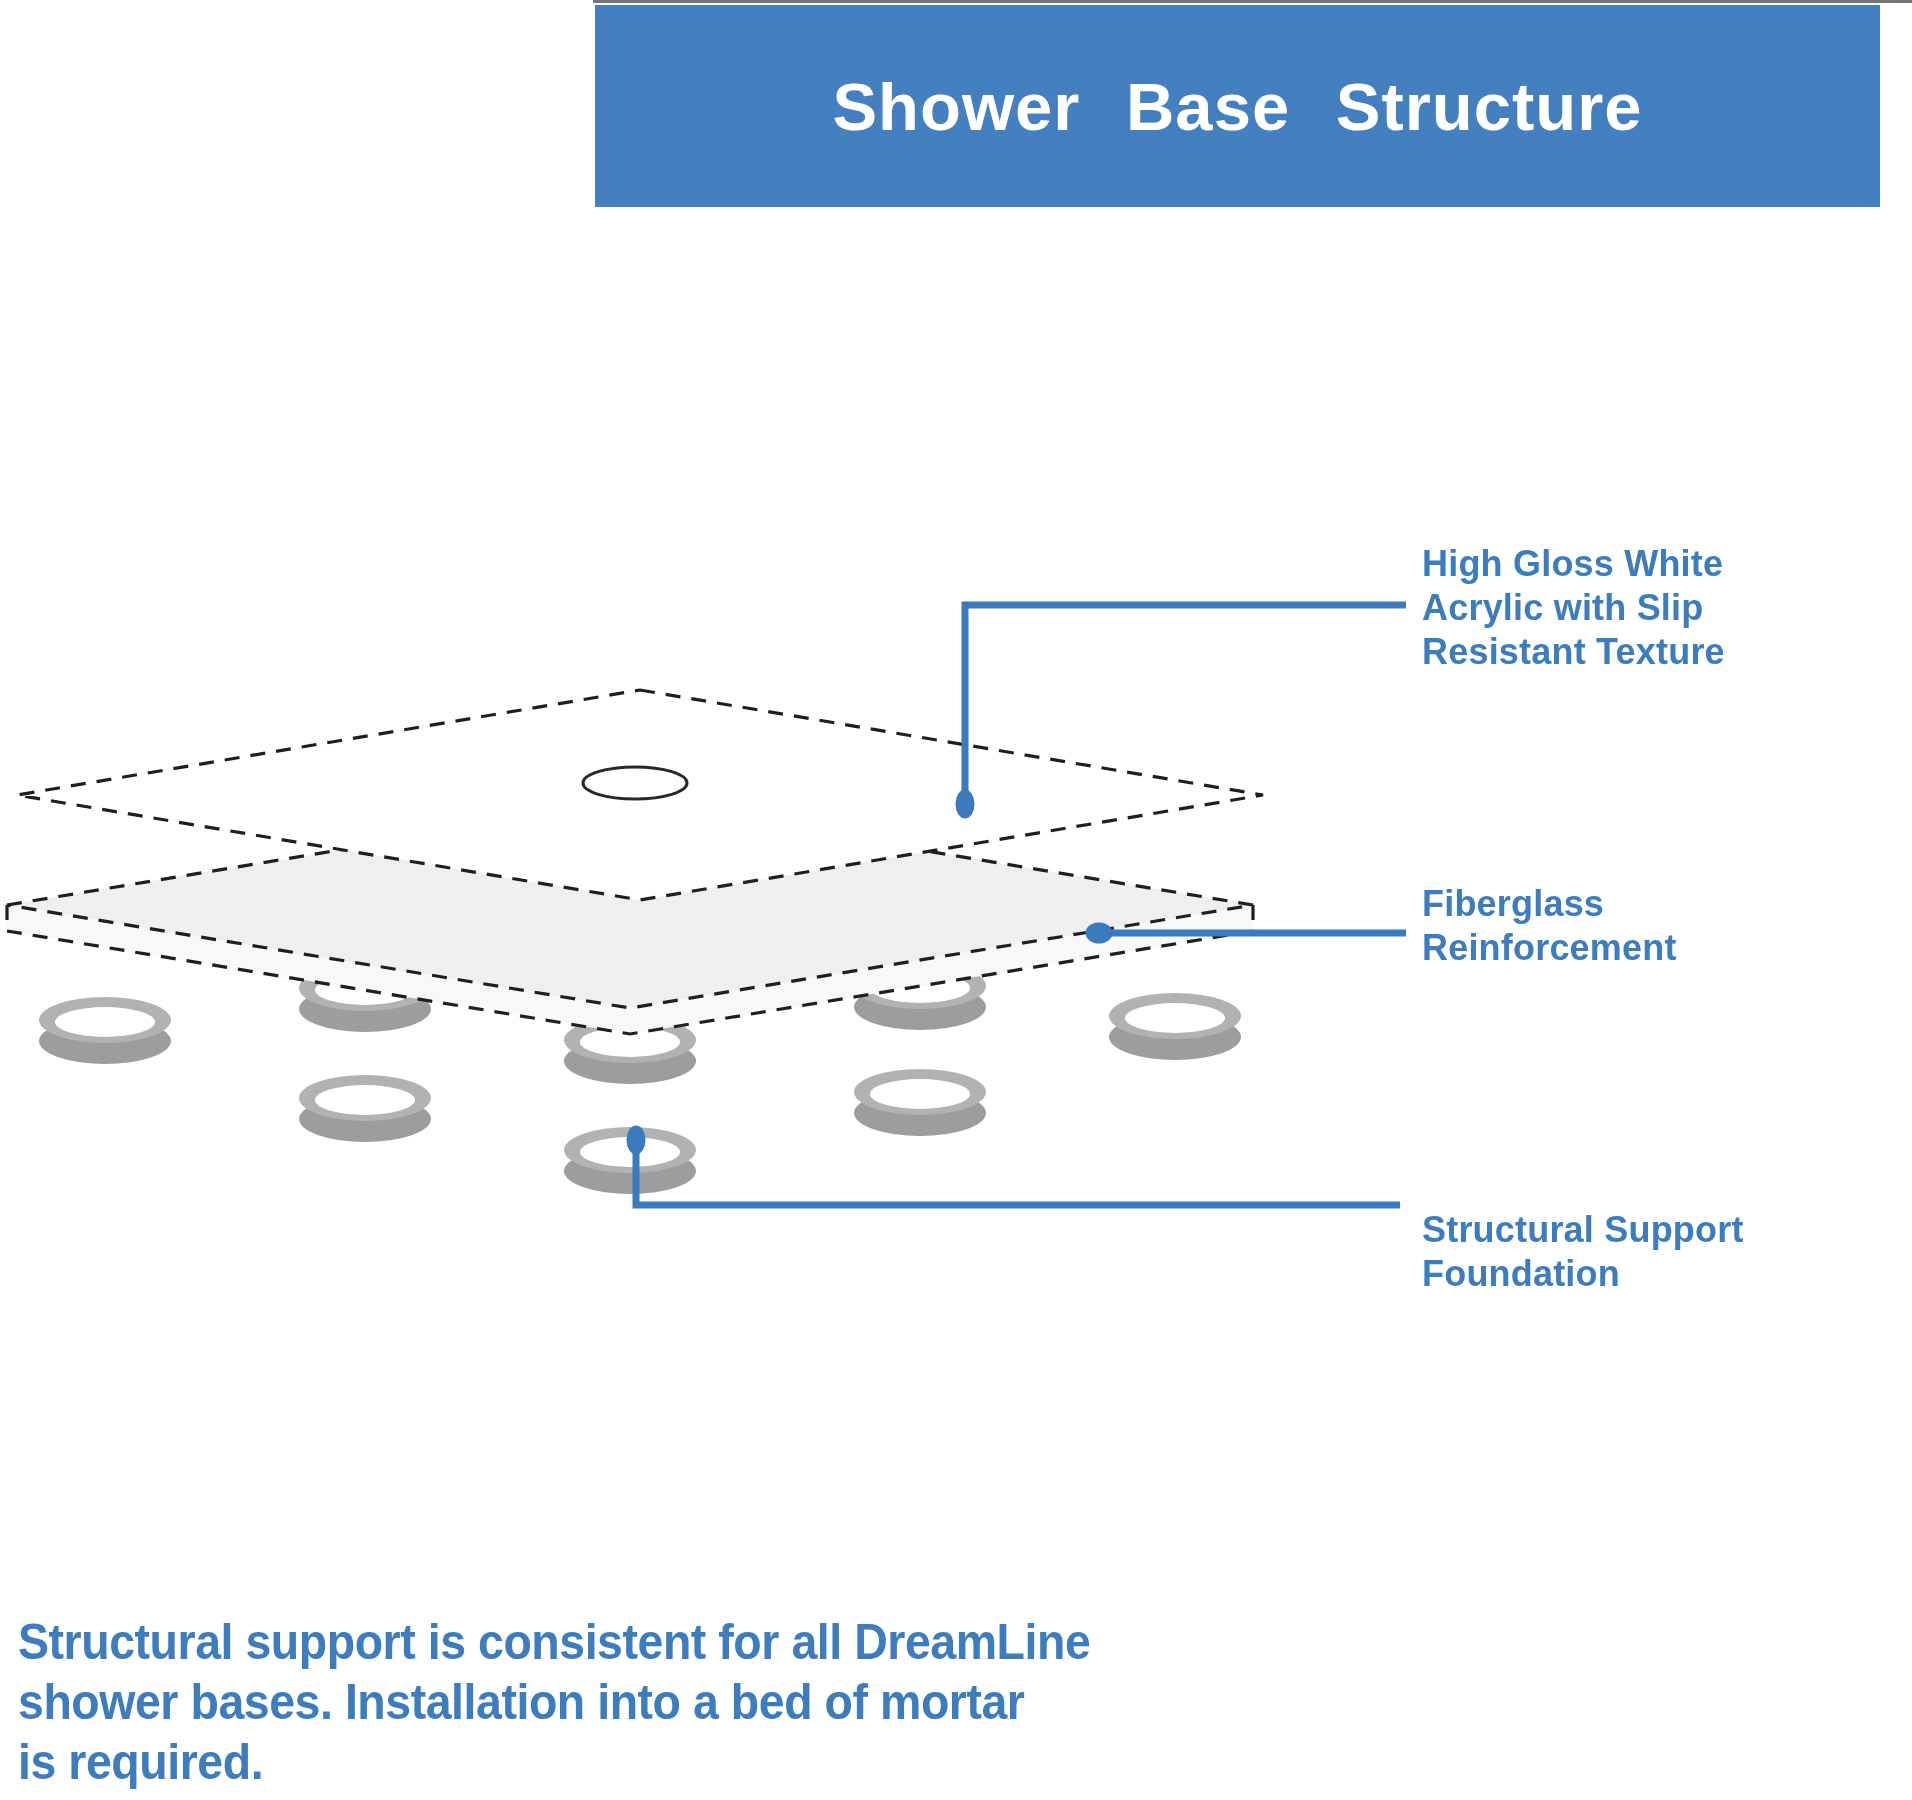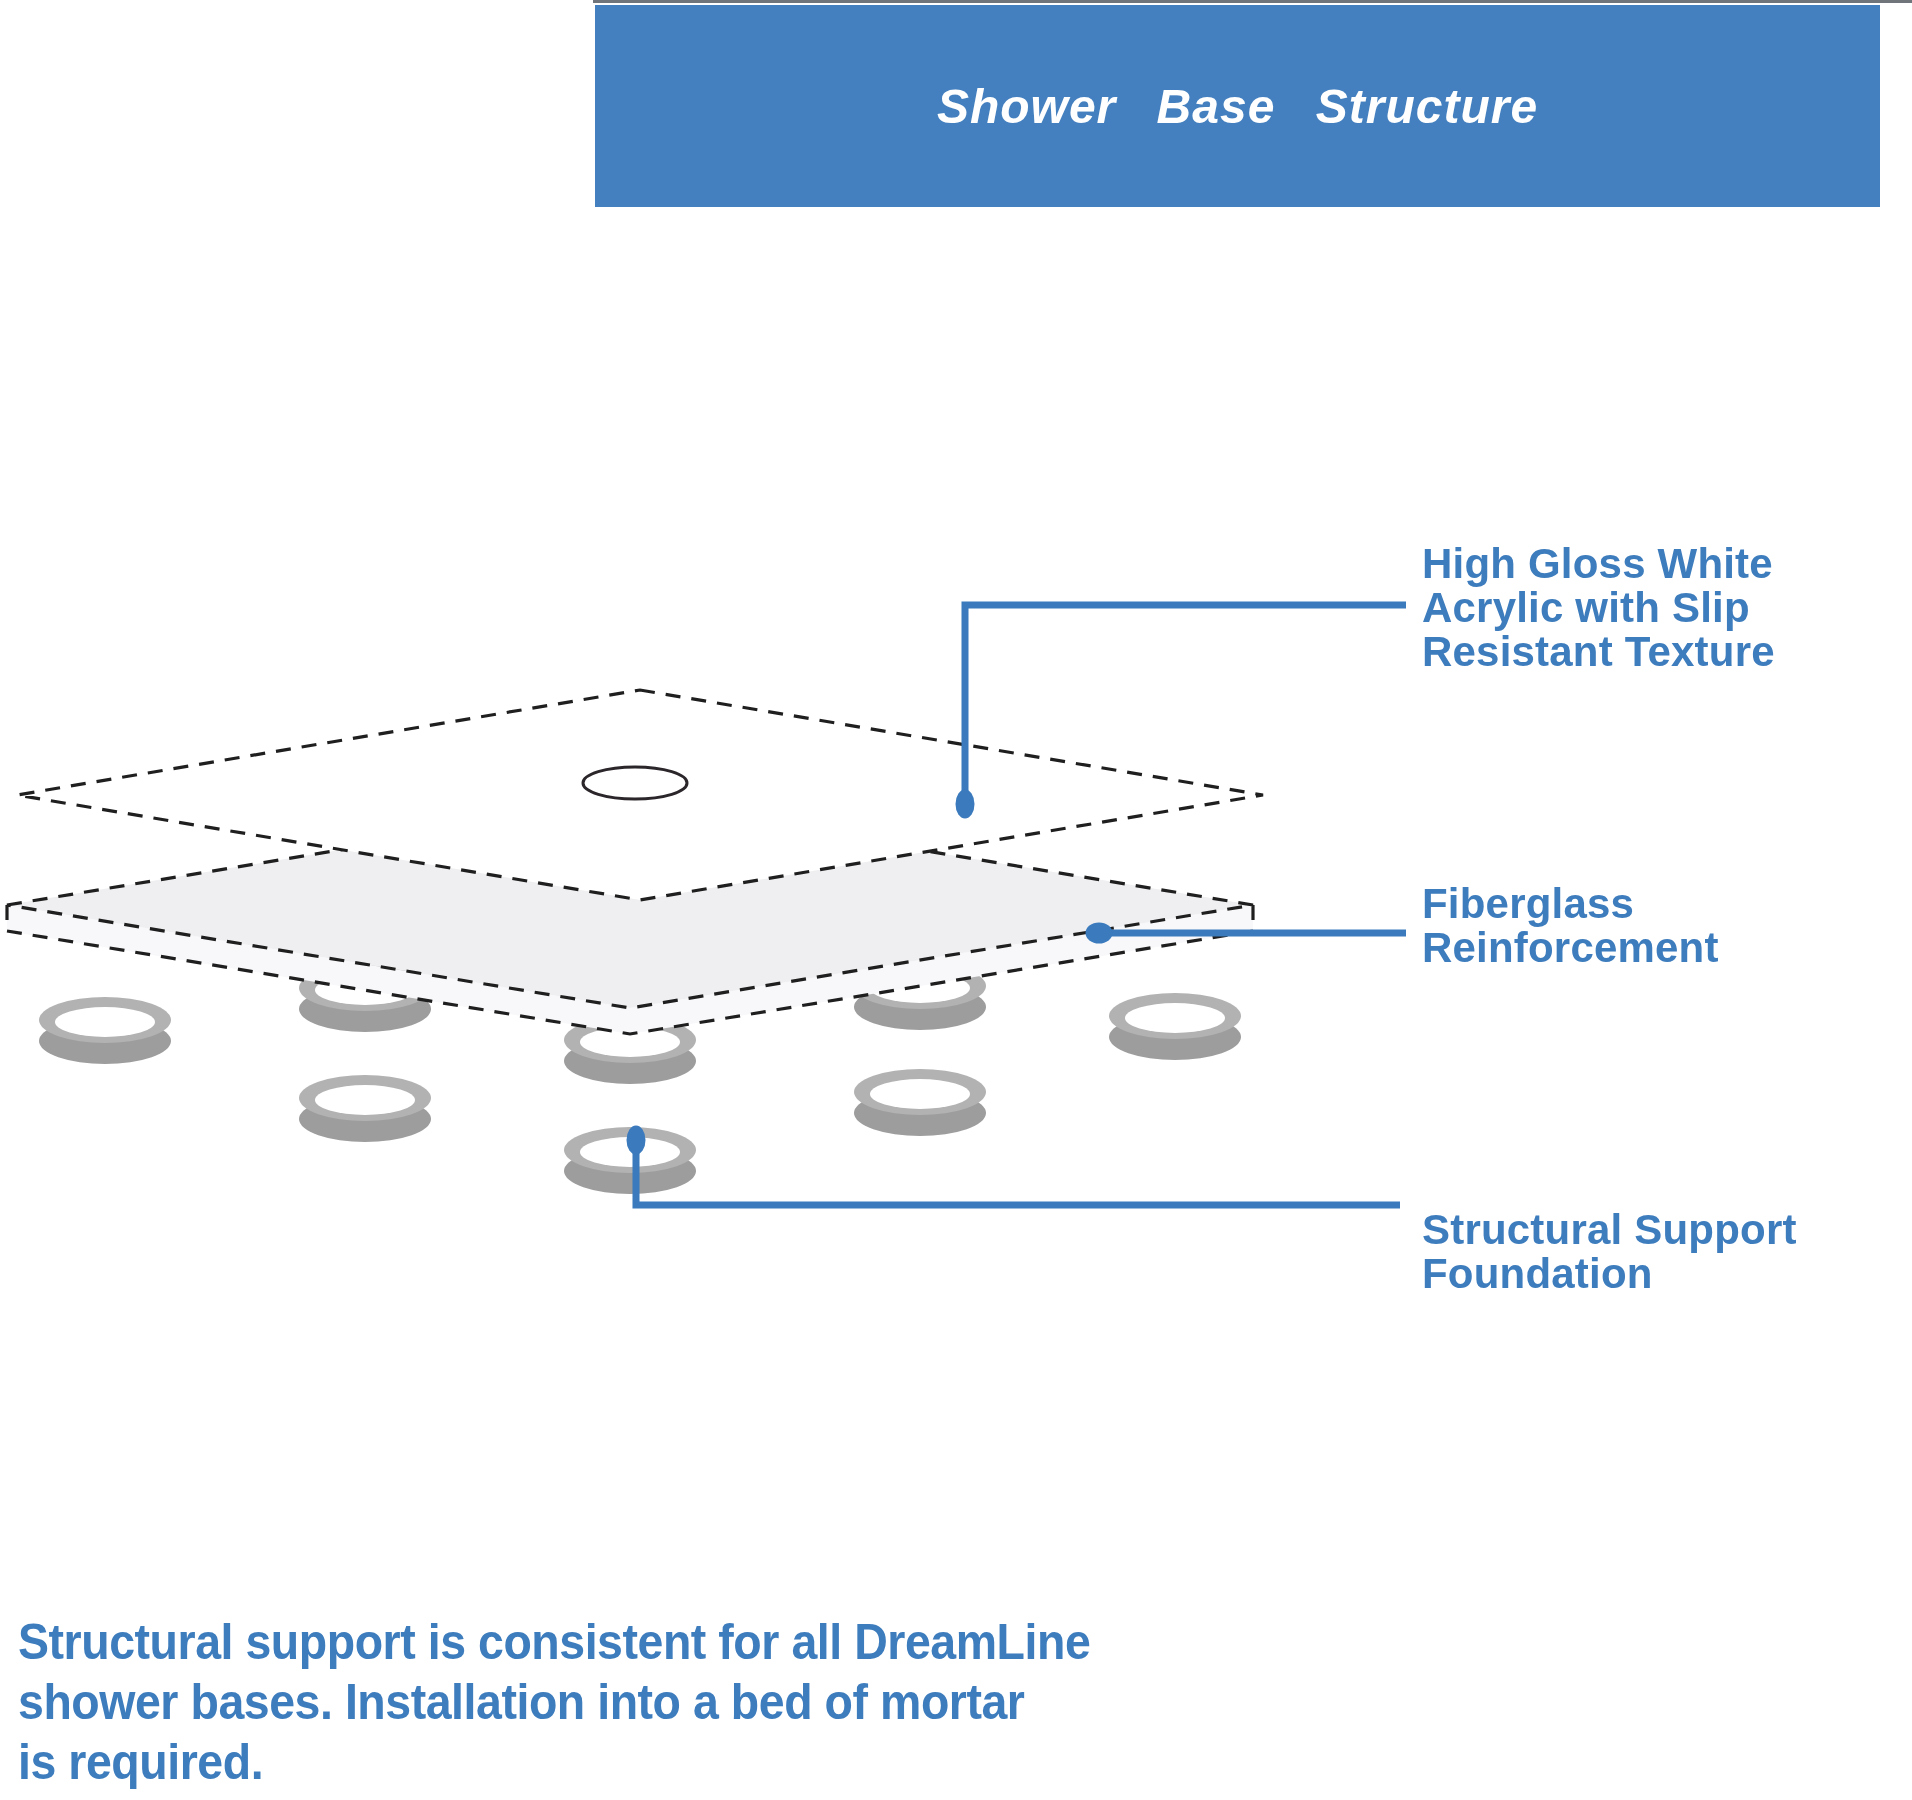--- a/index.html
+++ b/index.html
@@ -14,30 +14,29 @@
     position:absolute;left:593px;top:0;width:1319px;height:3px;
     background:#6f757b;
   }
   #banner{
     position:absolute;left:595px;top:5px;width:1285px;height:202px;
     background:var(--banner-bg,#4480bf);
     display:flex;align-items:center;justify-content:center;
   }
   #banner-title{
     color:var(--title-color,#ffffff);
-    font-size:48px;font-weight:800;
+    font-size:67px;font-weight:800;
     letter-spacing:1px;word-spacing:26px;
     white-space:nowrap;
-    font-style:italic;
   }
   #diagram-svg{position:absolute;left:0;top:0;}
   .callout-label{
     position:absolute;
     color:var(--label-color,#3d7cbd);
-    font-weight:800;font-size:42px;line-height:44px;
+    font-weight:800;font-size:36px;line-height:44px;
     letter-spacing:.2px;
     white-space:pre-line;
   }
   #label-acrylic{left:1422px;top:542px;}
   #label-fiberglass{left:1422px;top:882px;}
   #label-foundation{left:1422px;top:1208px;}
   #footnote{
     position:absolute;left:18px;top:1612px;width:1400px;
     color:var(--label-color,#3d7cbd);
     font-weight:800;font-size:50px;line-height:60px;

